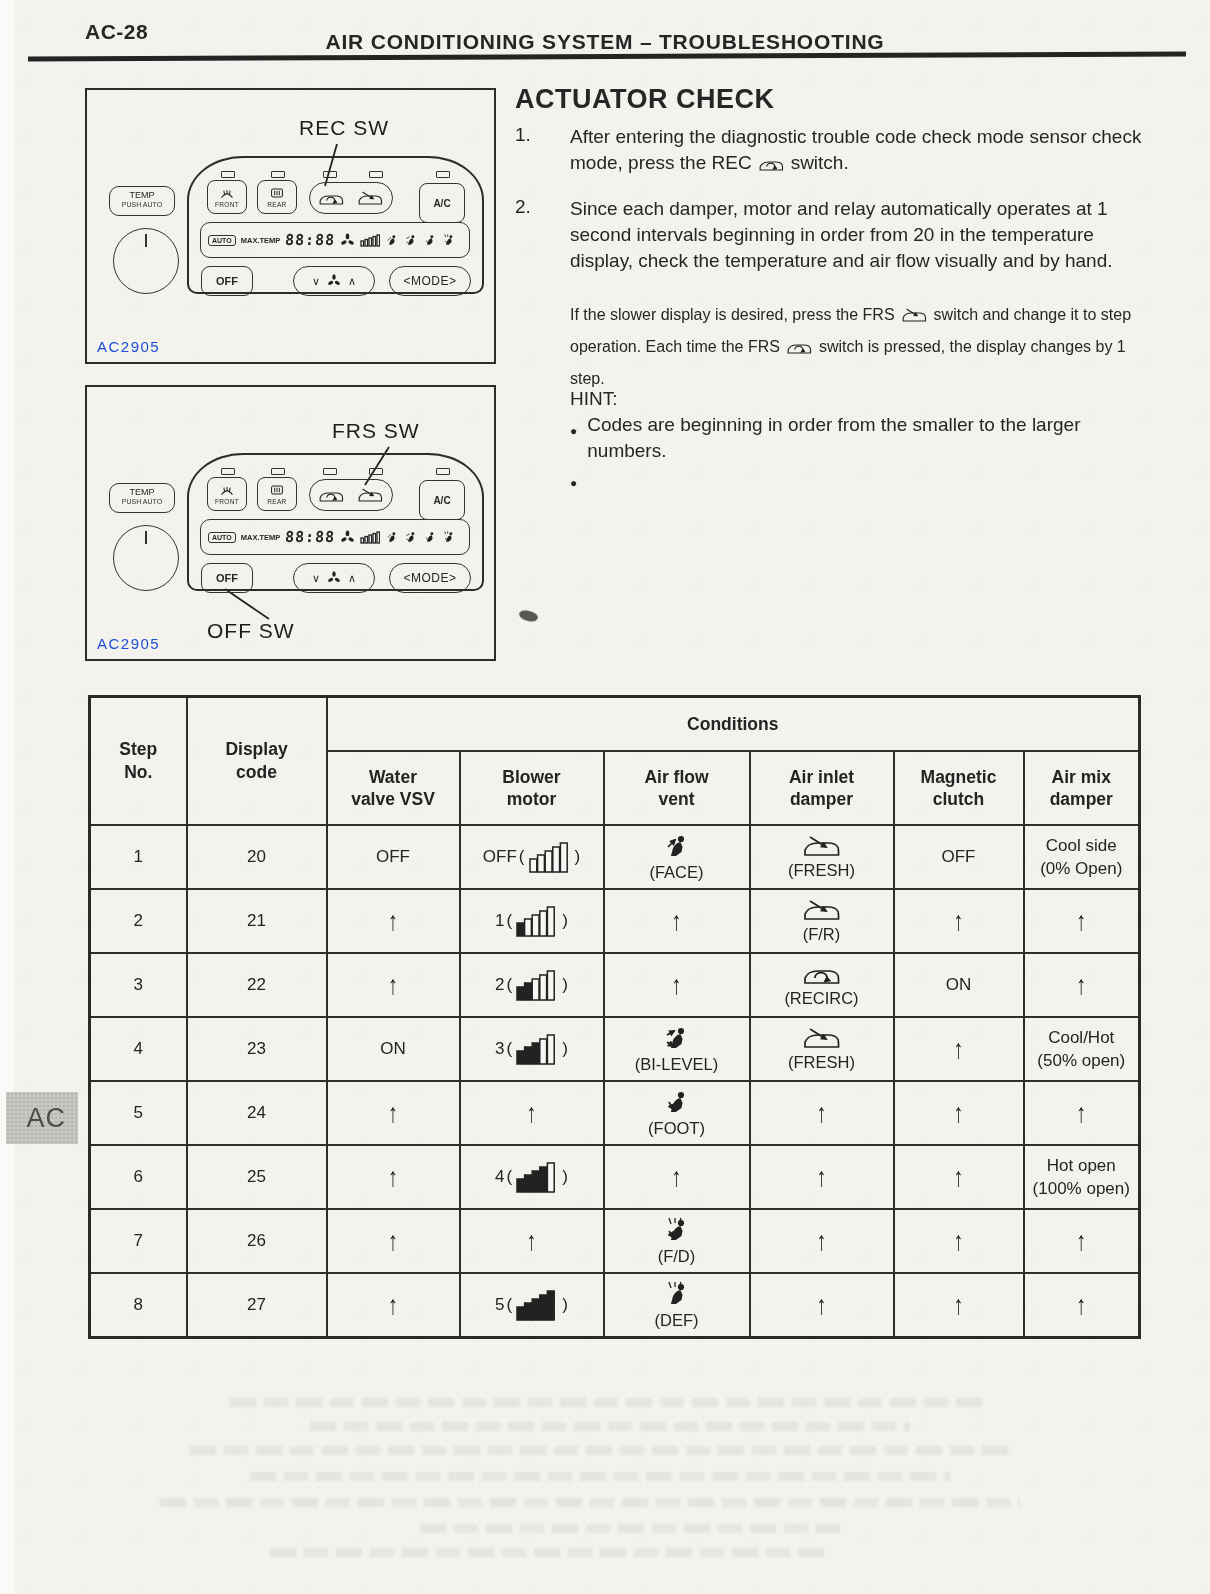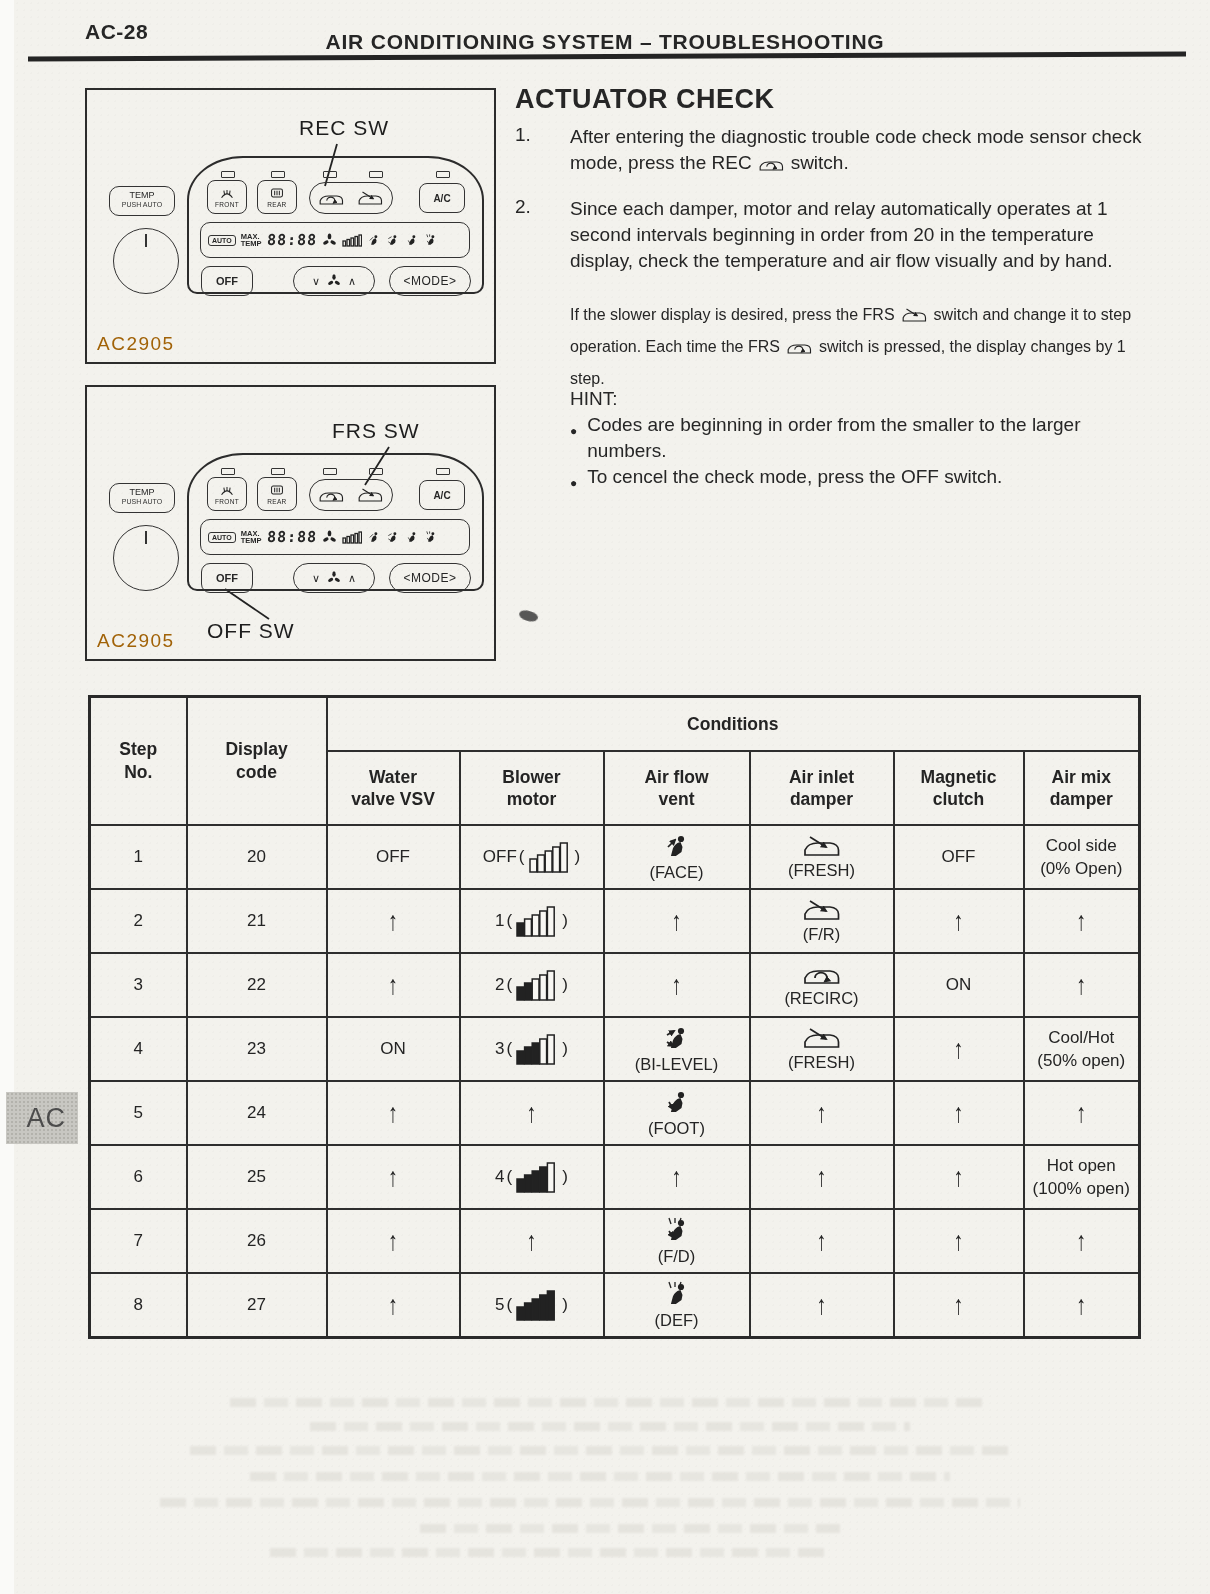--- a/index.html
+++ b/index.html
@@ -28,31 +28,31 @@
   .knob .tick{position:absolute;left:50%;top:5px;width:2px;height:13px;background:#333;transform:translateX(-50%)}
   .panel-body{position:absolute;left:100px;top:66px;width:293px;height:134px;border:2px solid #2c2c2c;
     border-radius:56px 56px 10px 10px / 44px 44px 10px 10px}
   .ind{position:absolute;top:13px;width:12px;height:5px;border:1.3px solid #333;border-radius:1px}
   .pbtn{position:absolute;border:1.6px solid #333;border-radius:8px;display:flex;flex-direction:column;align-items:center;justify-content:center;box-sizing:border-box}
   .pbtn .pl{font-size:6.5px;letter-spacing:.3px}
   .btn-front{left:18px;top:22px;width:40px;height:34px;gap:1px}
   .btn-rear{left:68px;top:22px;width:40px;height:34px;gap:1px}
   .pill{position:absolute;border:1.6px solid #333;border-radius:16px;display:flex;align-items:center;justify-content:center;box-sizing:border-box}
   .pill-recfrs{left:120px;top:24px;width:84px;height:32px;gap:12px}
-  .btn-ac{left:230px;top:25px;width:46px;height:30px;font-size:10px;font-weight:bold}
+  .btn-ac{left:230px;top:25px;width:46px;height:40px;font-size:10px;font-weight:bold}
   .pdisplay{position:absolute;left:11px;top:64px;width:270px;height:36px;border:1.6px solid #333;border-radius:10px;display:flex;align-items:center;gap:5px;padding:0 7px;box-sizing:border-box}
   .auto-badge{border:1.2px solid #333;border-radius:3px;font-size:7px;font-weight:bold;padding:1px 3px}
-  .maxtemp{display:flex;flex-direction:column;align-items:flex-start;line-height:7px}
+  .maxtemp{display:flex;flex-direction:row;align-items:flex-start;line-height:7px}
   .maxtemp span{font-size:7.5px;font-weight:bold}
   .digits{font-family:"DejaVu Sans Mono", monospace;font-weight:bold;font-size:15px;letter-spacing:1px;transform:skewX(-4deg)}
   .mini-icons{display:flex;align-items:center;gap:5px}
   .btn-off{left:12px;top:108px;width:52px;height:30px;font-size:11px;font-weight:bold;border-radius:9px}
   .pill-fan{left:104px;top:108px;width:82px;height:30px;gap:7px;font-size:11px}
   .pill-mode{left:200px;top:108px;width:82px;height:30px;font-size:12px;letter-spacing:.5px}
-  .figcode{position:absolute;left:10px;bottom:7px;font-size:19px;letter-spacing:1.5px;color:#a16207}
+  .figcode{position:absolute;left:10px;bottom:7px;font-size:15px;letter-spacing:1.5px;color:#1d4ed8}
 
   
   .sec-title{position:absolute;left:515px;top:84px;font-size:27px;font-weight:bold;letter-spacing:.5px}
   .num-item{position:absolute;left:515px;width:632px;display:flex}
   .num-item .num{width:55px;flex:0 0 55px;font-size:19px}
   .num-item .body{font-size:19px;line-height:26px;width:577px}
   .flowtext{font-size:16px;line-height:29px}
   .inline-ico{display:inline-block;vertical-align:-3px;margin:0 6px}
   .hint-label{position:absolute;left:570px;font-size:19px}
   .bullet-item{position:absolute;left:570px;width:577px;display:flex;gap:10px;font-size:19px;line-height:26px}
@@ -397,21 +397,20 @@
       </svg></span><span>switch is pressed, the display changes by 1 step.</span>
 </div>
 
 <div class="hint-label" style="top:388px">HINT:</div>
 <div class="bullet-item" style="top:412px">
   <span class="bul">●</span>
   <span>Codes are beginning in order from the smaller to the larger numbers.</span>
 </div>
 <div class="bullet-item" style="top:464px">
   <span class="bul">●</span>
-  <span>To cencel the check mode, press the OFF switch.</span>
 </div>
 
 <table class="main">
   <colgroup>
     <col style="width:97px">
       <col style="width:140px">
       <col style="width:133px">
       <col style="width:144px">
     <col style="width:146px">
       <col style="width:144px">

